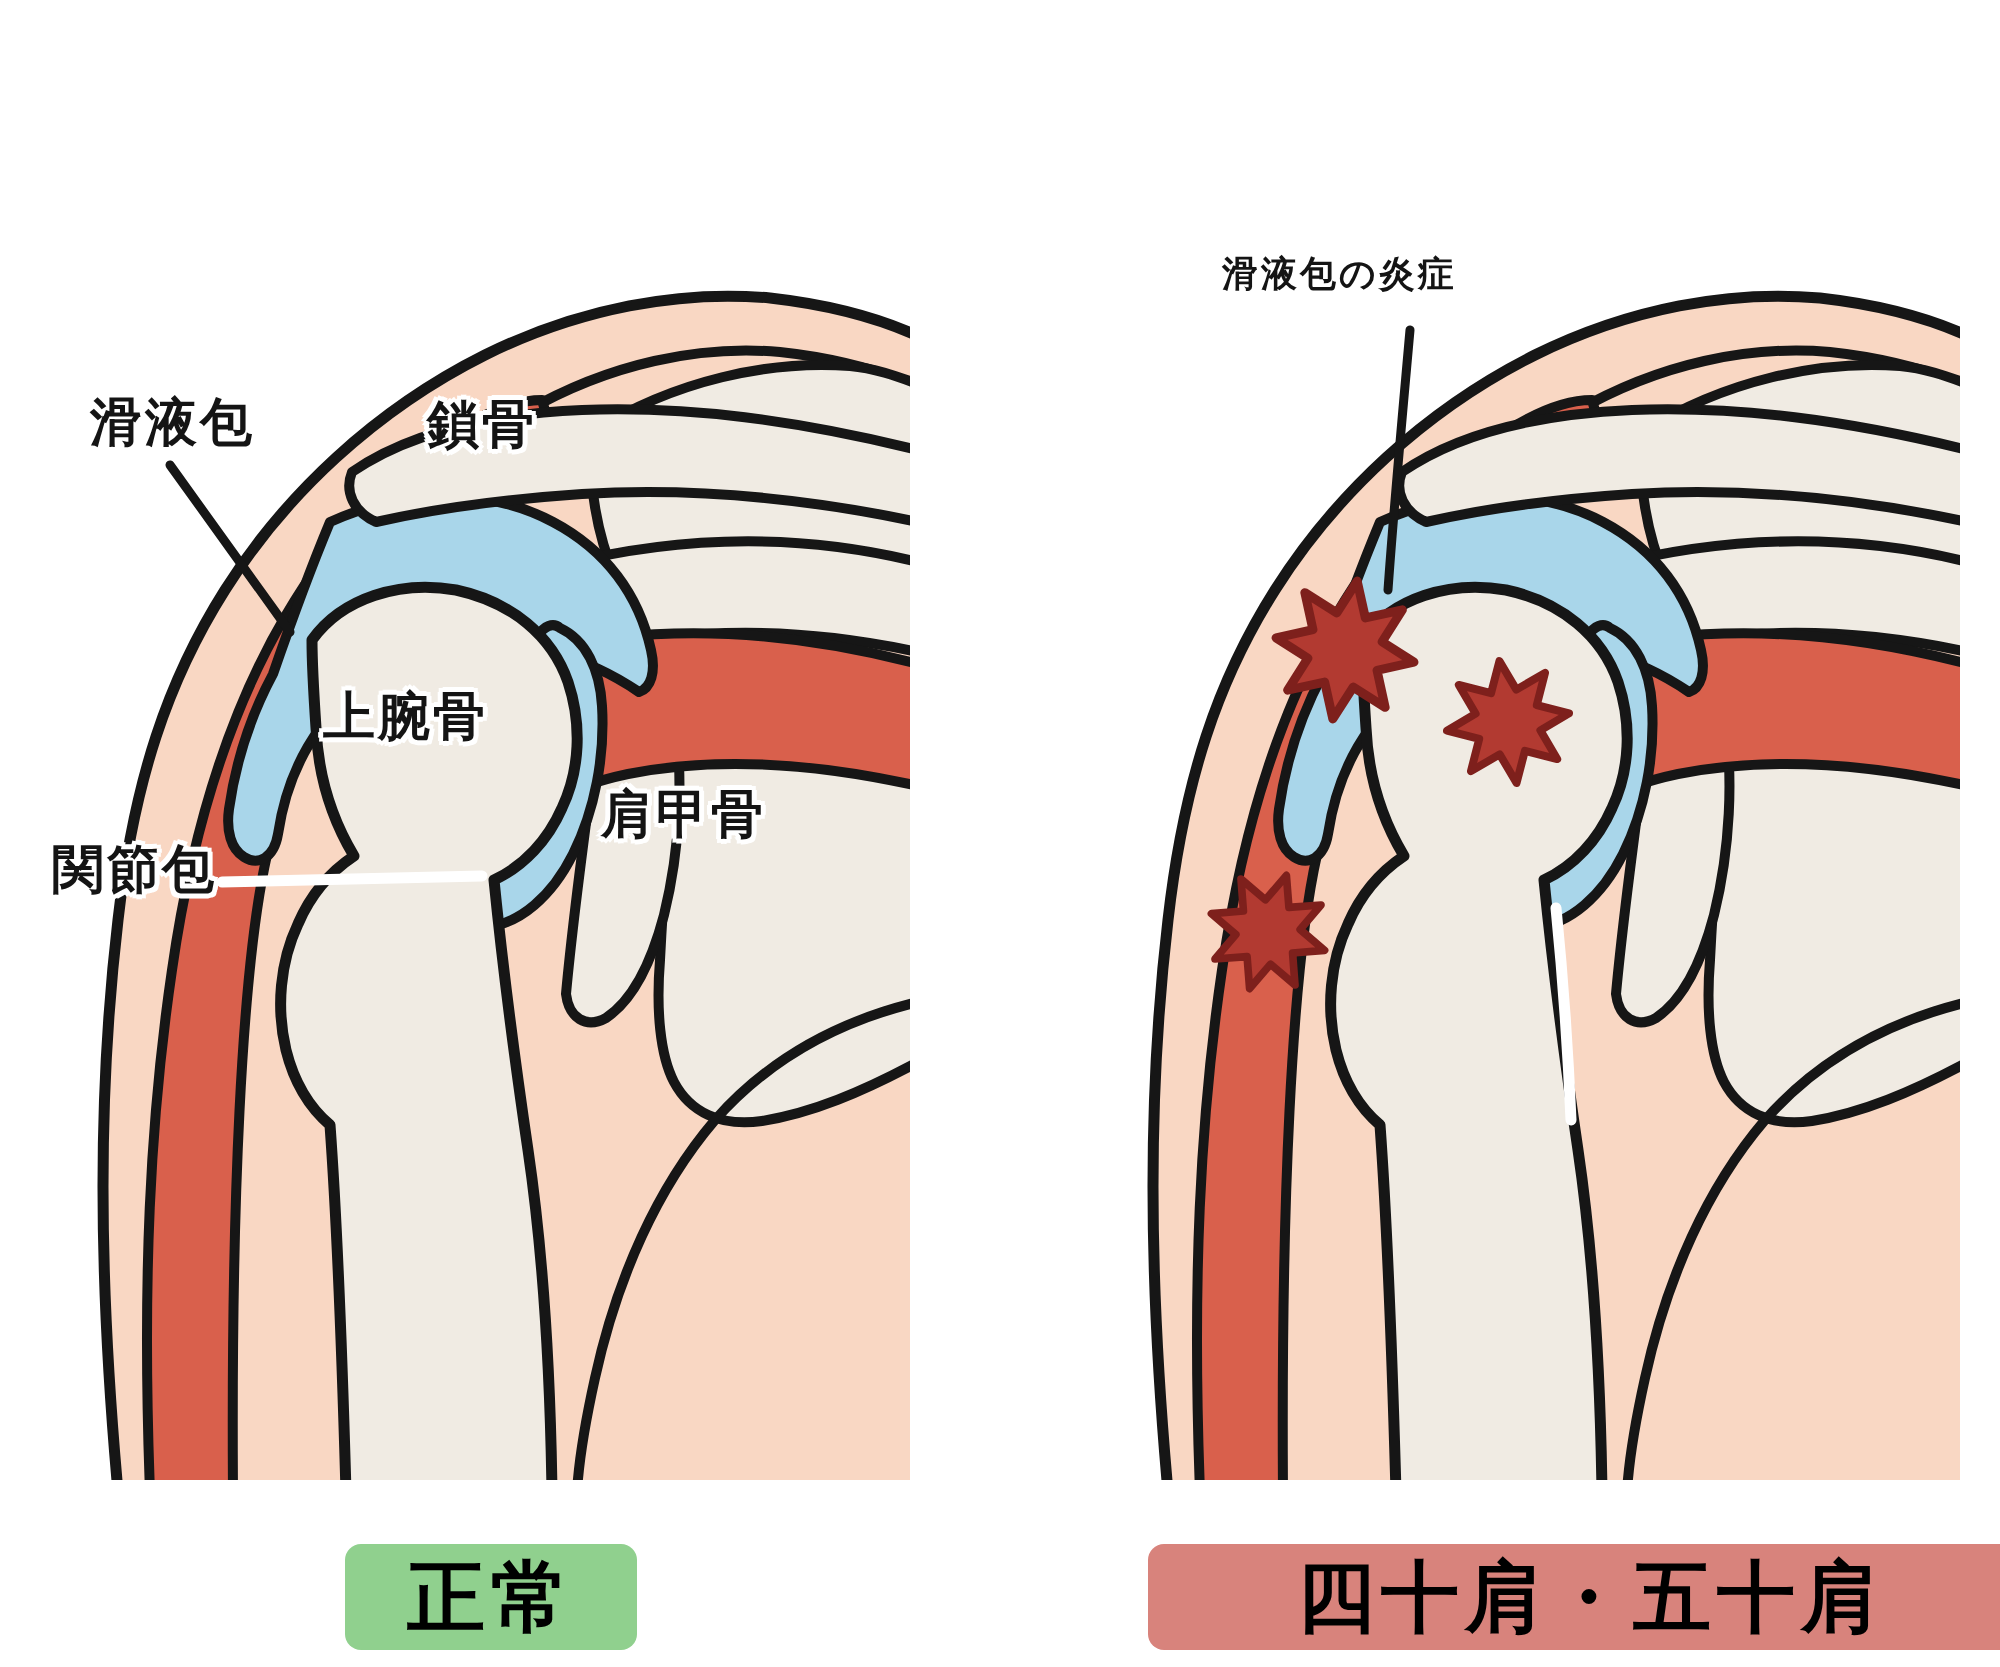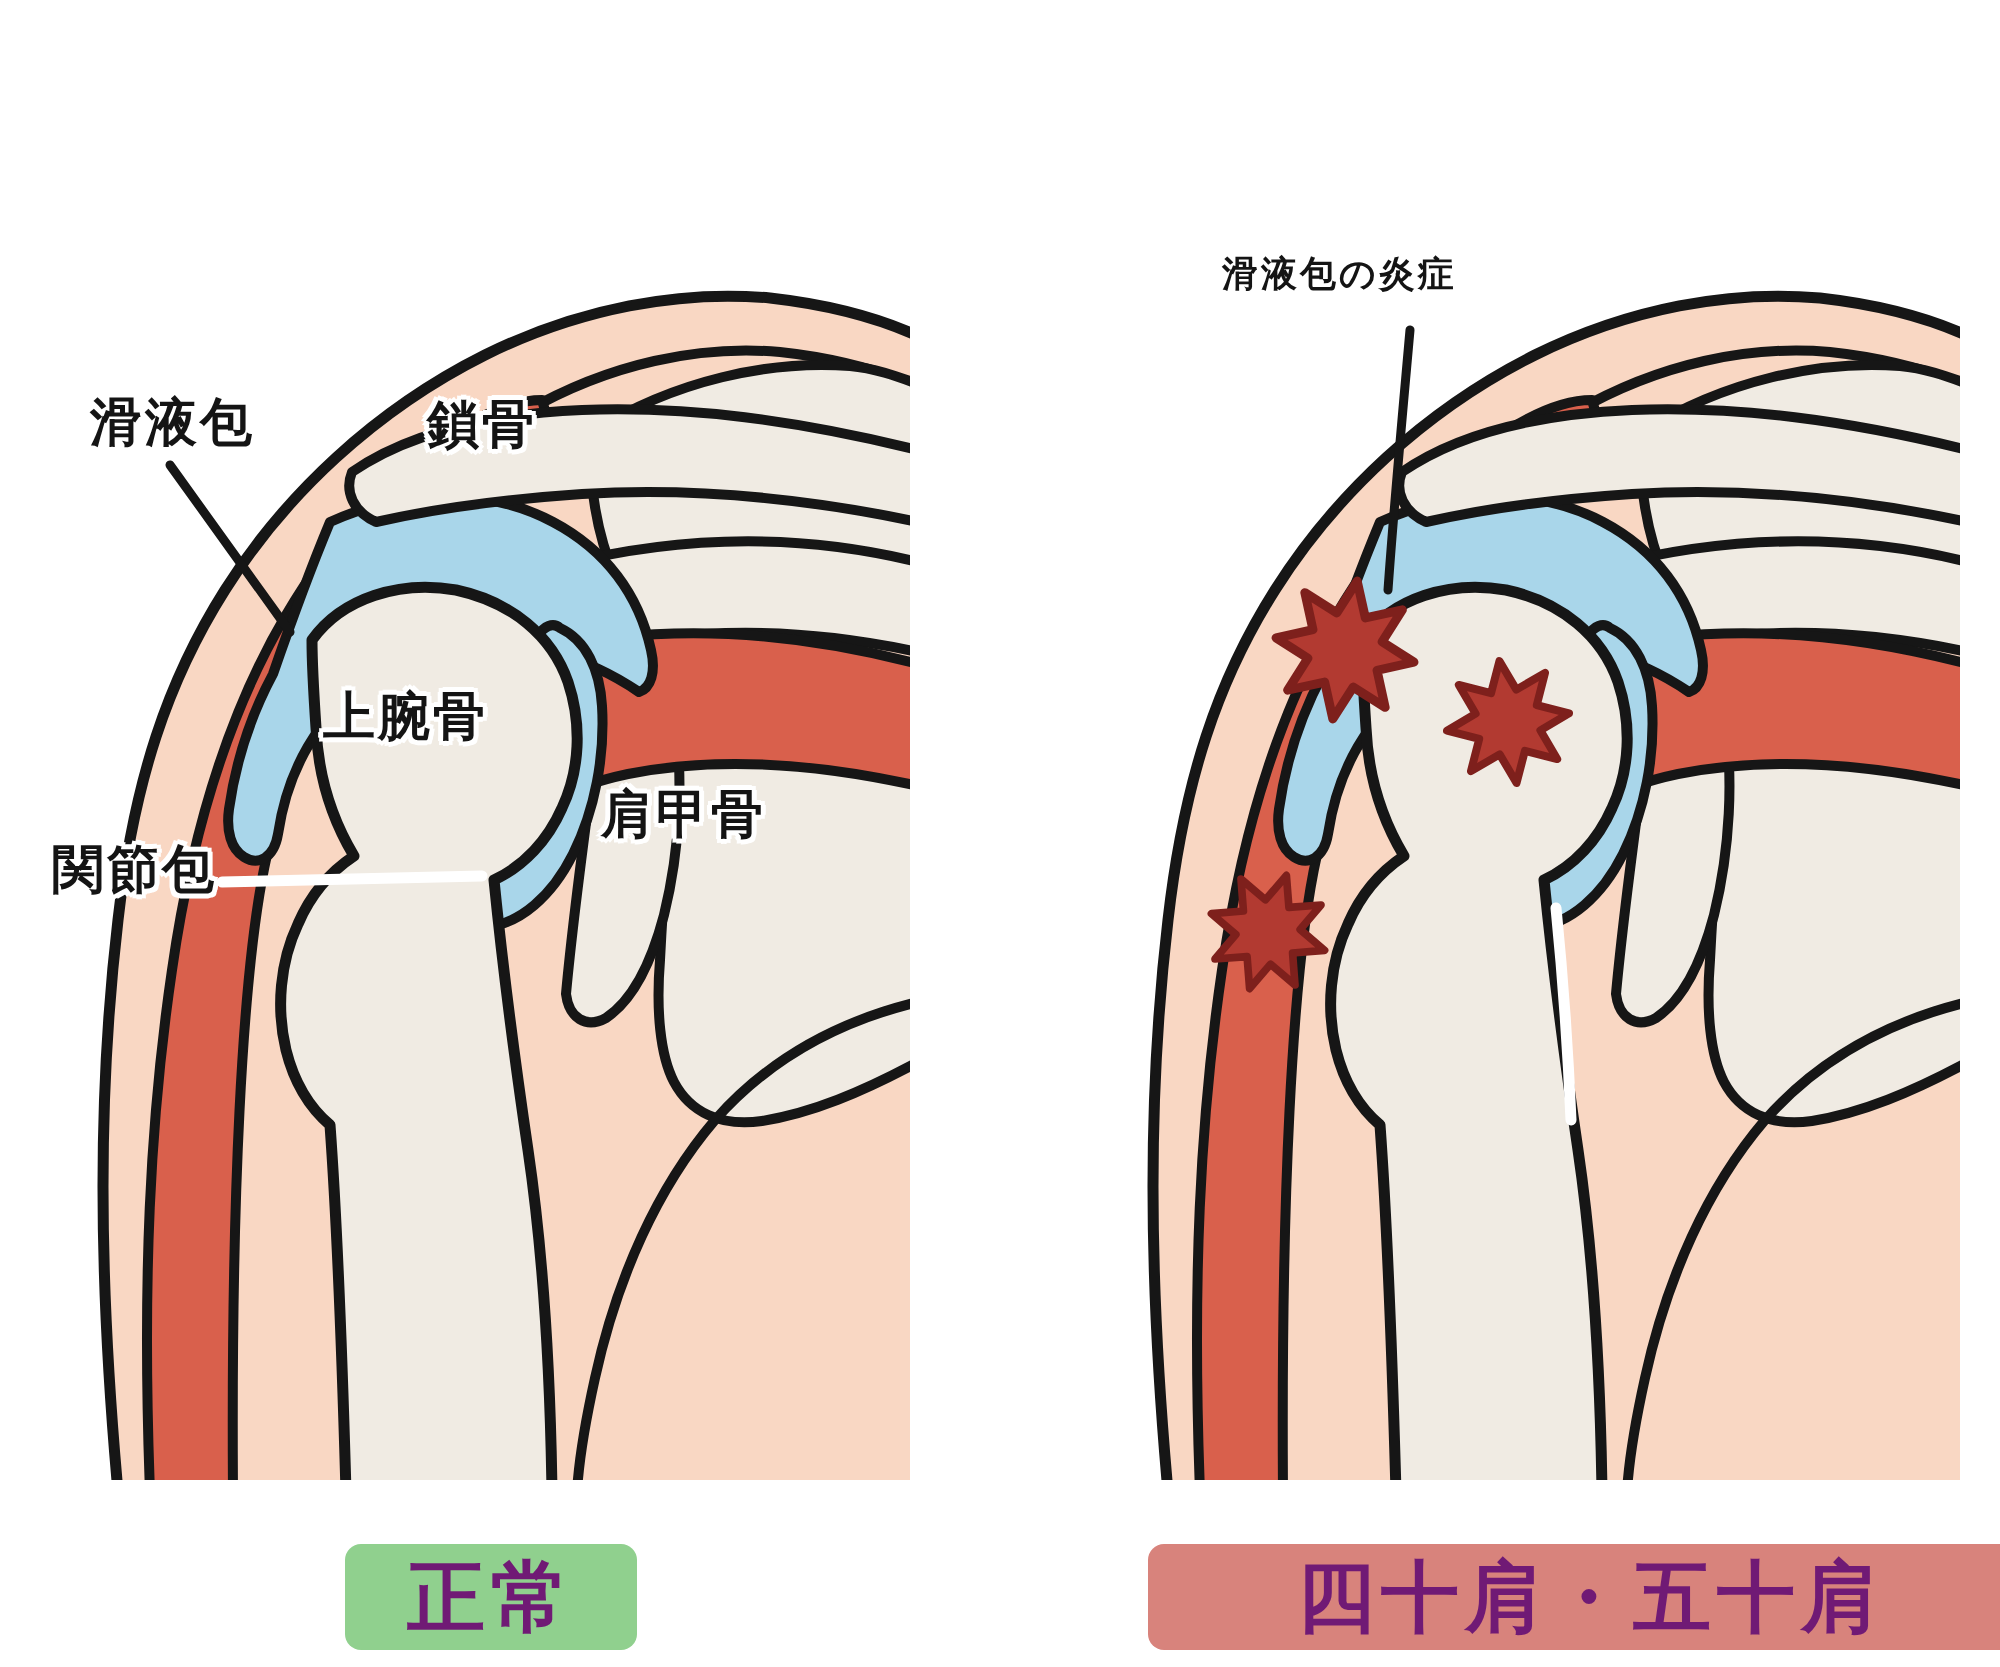--- a/index.html
+++ b/index.html
@@ -34,21 +34,21 @@
   .lbl.big{font-size:36px;}
   .halo{
     text-shadow:
       -4px -4px 0 #fff, 4px -4px 0 #fff, -4px 4px 0 #fff, 4px 4px 0 #fff,
       -5px 0 0 #fff, 5px 0 0 #fff, 0 -5px 0 #fff, 0 5px 0 #fff;
   }
   .caption{
     position:absolute;top:1544px;height:106px;
     display:flex;align-items:center;justify-content:center;
     border-radius:16px;
-    font-size:78px;font-weight:700;color:#701a75;
+    font-size:78px;font-weight:700;color:#000000;
     letter-spacing:6px;line-height:1;
   }
   #caption-normal{left:345px;width:292px;background:var(--caption_normal_bg);}
   #caption-frozen{left:1148px;width:886px;background:var(--caption_frozen_bg);}
 </style>
 </head>
 <body>
 
 <div id="page">
 

